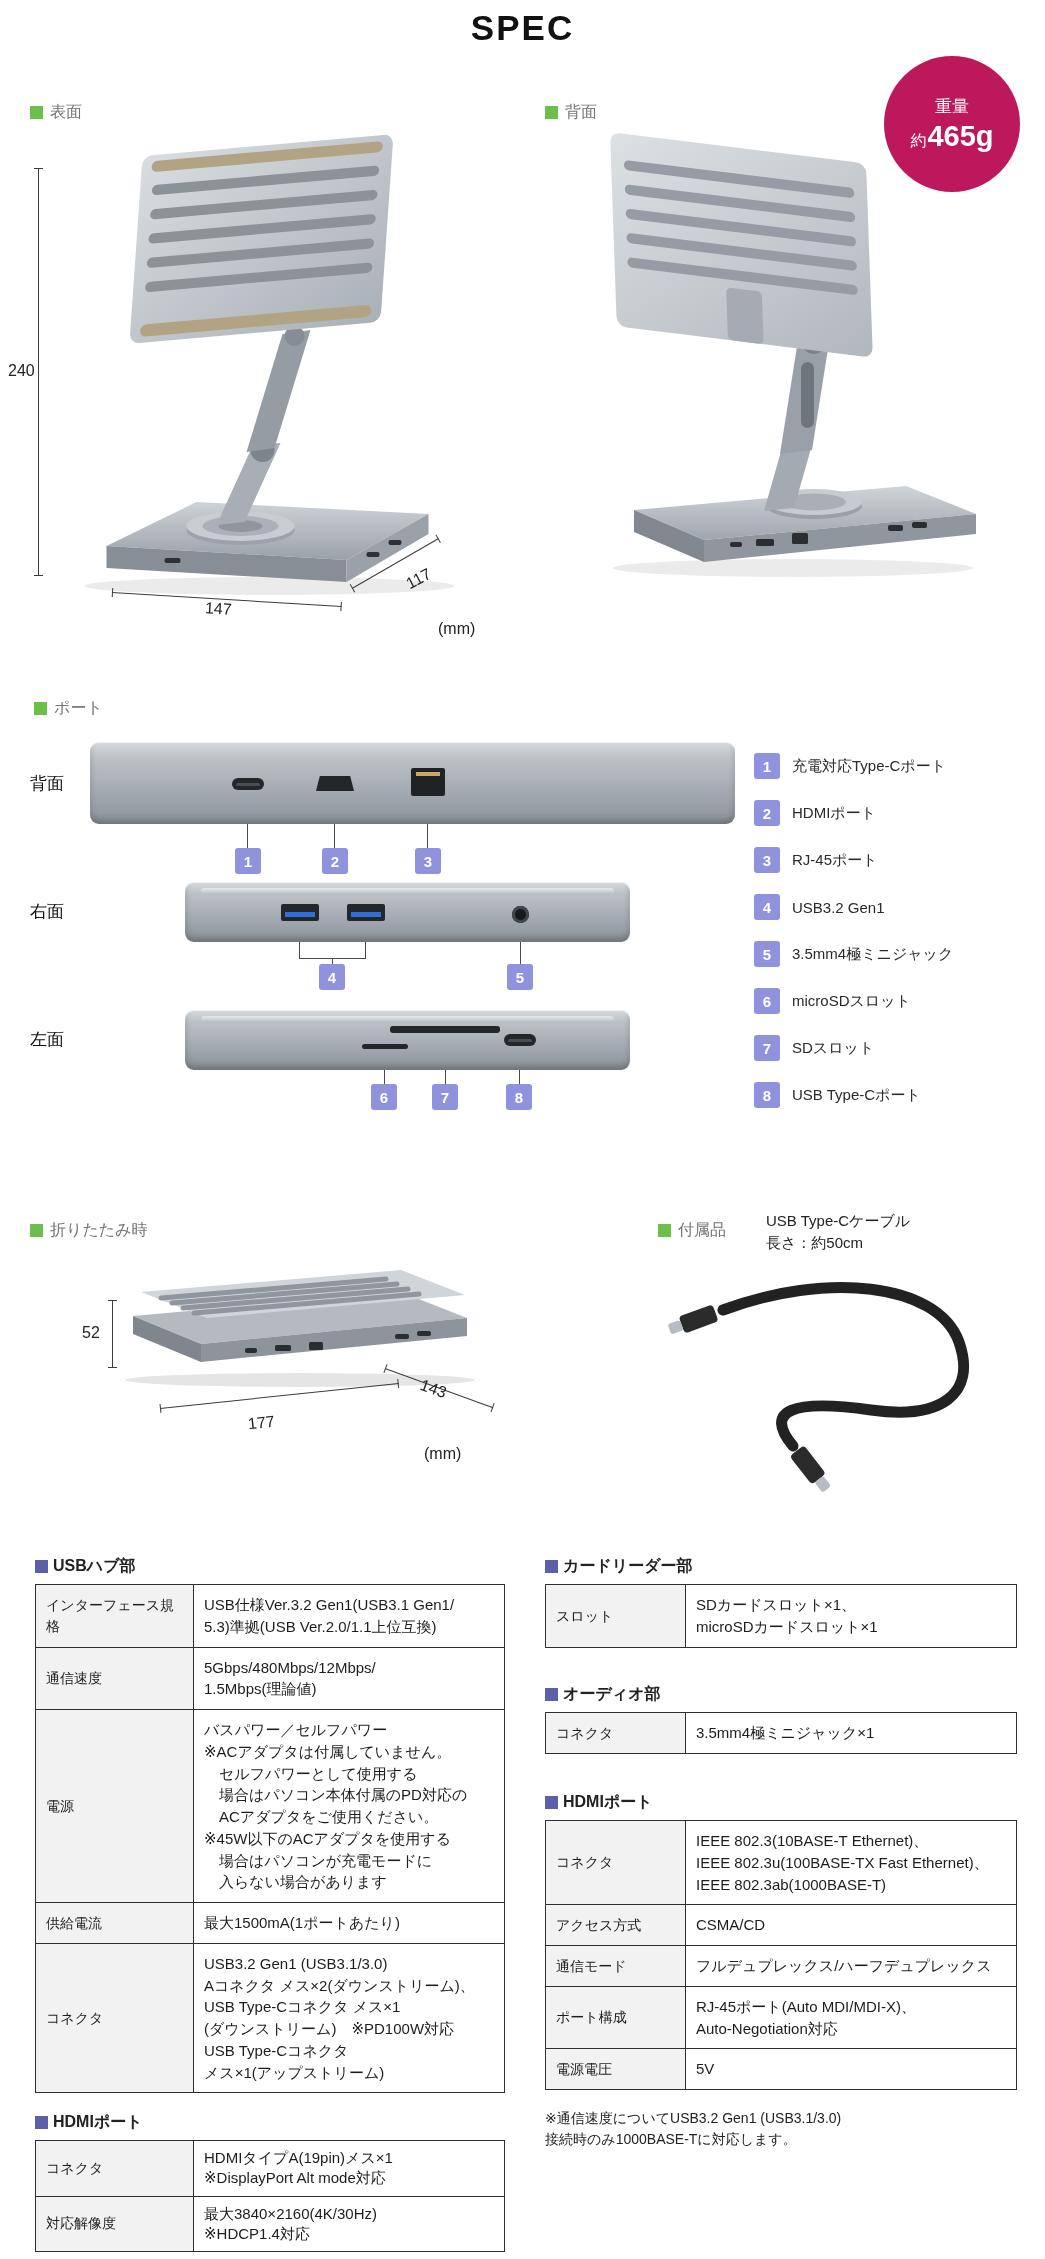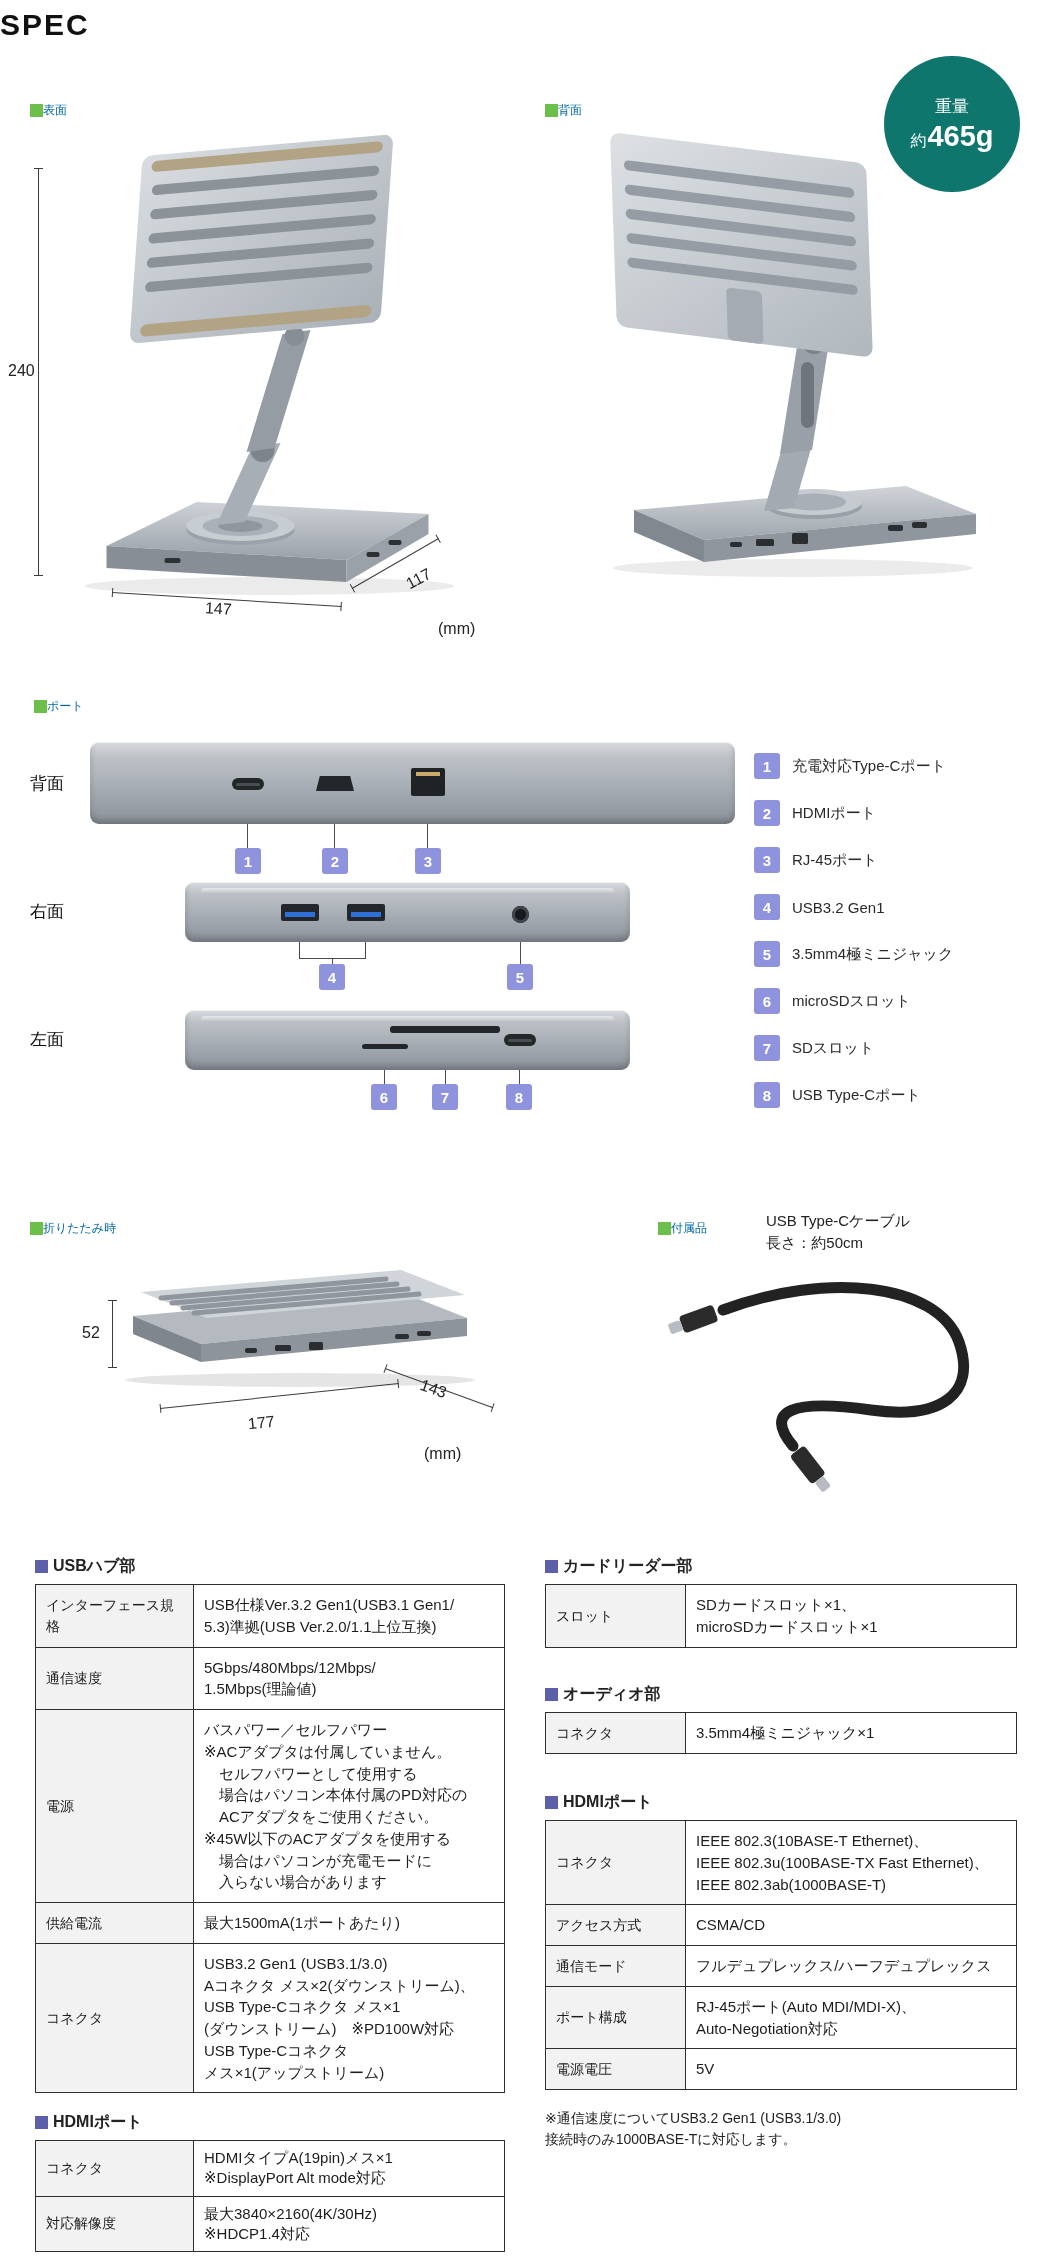--- a/index.html
+++ b/index.html
@@ -1,24 +1,24 @@
 <!DOCTYPE html>
 <html><head>
 <meta charset="utf-8">
 <style>
   *{box-sizing:border-box;margin:0;padding:0}
   body{background:#fff;font-family:"Liberation Sans","DejaVu Sans",sans-serif;color:#1c1c1c}
   #page{position:relative;width:1045px;height:2259px;margin:0 auto;background:#fff;overflow:hidden}
-  #title{position:absolute;left:0;top:8px;width:100%;font-size:30px;font-weight:bold;letter-spacing:2px;color:#111}
-  .sec-h{position:absolute;display:flex;align-items:center;font-size:12px;color:#0369a1}
+  #title{position:absolute;left:0;top:8px;width:100%;text-align:center;font-size:35px;font-weight:bold;letter-spacing:2px;color:#111}
+  .sec-h{position:absolute;display:flex;align-items:center;gap:7px;font-size:16px;color:#737373}
   .sq{width:13px;height:13px;flex:0 0 13px}
   .sq.g{background:#6cbf4b}
   .sq.p{background:#5d60a8}
   .tbl-title{position:absolute;display:flex;align-items:center;gap:5px;font-size:16px;font-weight:bold;color:#222}
-  .weight{position:absolute;left:884px;top:56px;width:136px;height:136px;border-radius:50%;background:#0f766e;color:#fff;display:flex;flex-direction:column;align-items:center;justify-content:center;z-index:5;text-align:center}
+  .weight{position:absolute;left:884px;top:56px;width:136px;height:136px;border-radius:50%;background:#be185d;color:#fff;display:flex;flex-direction:column;align-items:center;justify-content:center;z-index:5;text-align:center}
   .weight .wl{font-size:17px;margin-bottom:2px}
   .weight .wv{font-size:16px}
   .weight .wv b{font-size:29px;margin-left:1px}
   .strip{position:absolute;border-radius:9px;background:linear-gradient(180deg,#d7dade 0%,#bcc1c6 20%,#a6adb4 55%,#8b9299 100%);box-shadow:inset 0 1px 1px rgba(255,255,255,.7),inset 0 -4px 6px rgba(0,0,0,.22)}
   .strip.side::before{content:"";position:absolute;left:16px;right:16px;top:6px;height:7px;border-radius:4px;background:linear-gradient(180deg,#e6e9eb,#b4b9bf)}
   .badge{position:absolute;width:26px;height:26px;background:#8f92dd;border-radius:3px;color:#fff;font-size:15px;font-weight:bold;display:flex;align-items:center;justify-content:center}
   .leg{position:absolute;left:754px;top:753px}
   .leg-item{display:flex;align-items:center;gap:12px;height:26px;margin-bottom:21px}
   .badge-s{width:26px;height:26px;background:#8f92dd;border-radius:3px;color:#fff;font-size:15px;font-weight:bold;display:flex;align-items:center;justify-content:center;flex:0 0 26px}
   .leg-label{font-size:15px;color:#2a2a2a}

